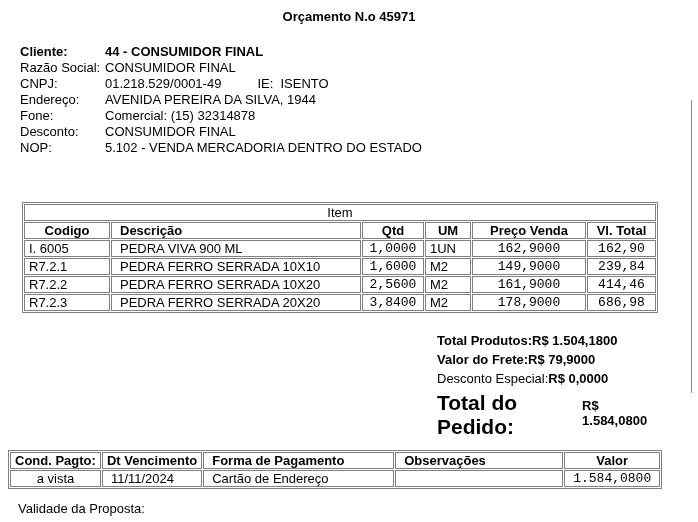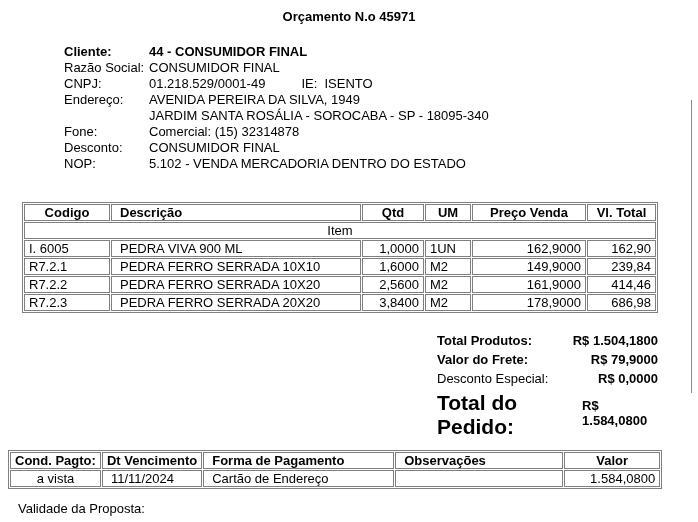--- a/index.html
+++ b/index.html
@@ -8,42 +8,42 @@
     position: relative; width: 698px; height: 522px; background: #ffffff;
     font-family: "Liberation Sans", sans-serif; font-size: 13px; color: #000;
     overflow: hidden;
   }
   .doc-title {
     position: absolute; top: 9px; left: 0; width: 100%;
     text-align: center; font-weight: 700; font-size: 13px;
   }
   
   .client { position: absolute; left: 20px; top: 44px; }
-  .client-row { display: flex; height: 16px; line-height: 16px; white-space: nowrap; margin-left: 44px; }
+  .client-row { display: flex; height: 16px; line-height: 16px; white-space: nowrap; }
   .client-row .f-label { flex: 0 0 85px; width: 85px; }
   .client-row.bold { font-weight: 700; }
   .f-extra { margin-left: 36px; white-space: pre; }
   
   table.doc-table {
     border-collapse: separate; border-spacing: 1px;
     border: 1px solid #808080; table-layout: fixed; background: #fff;
   }
   table.doc-table td, table.doc-table th {
     border: 1px solid #808080; font-size: 13px; font-weight: 400;
     height: 15px; line-height: 15px; padding: 0 4px;
     white-space: nowrap; overflow: hidden;
   }
   table.doc-table th, .caption-cell { font-weight: 700; }
   .items-table { position: absolute; left: 22px; top: 202px; }
   .pay-table   { position: absolute; left: 8px; top: 450px; }
-  .ac { text-align: center; } .al { text-align: left; } .ar { text-align: right; }
+  .ac { text-align: center; } .al { text-align: left; } .ar { text-align: center; font-family: Liberation Mono, monospace; }
   .pl8 { padding-left: 8px !important; }
   
   .totals { position: absolute; left: 437px; top: 333px; width: 221px; }
-  .t-row { display: flex; justify-content: space-between; align-items: baseline;
+  .t-row { display: flex; align-items: baseline;
            height: 19px; font-weight: 700; }
   .t-row.normal-label .t-label { font-weight: 400; }
   .t-row.grand { margin-top: 1px; }
   .t-row.grand .t-label { font-size: 21px; }
   .t-value { font-weight: 700; }
   
   .validity { position: absolute; left: 18px; top: 501px; }
   .vline { position: absolute; left: 691px; top: 100px; width: 1px; height: 293px;
            background: #8c8c8c; }
 </style>
@@ -63,25 +63,21 @@
       <span class="f-label">Razão Social:</span>
       <span class="f-value">CONSUMIDOR FINAL</span>
     </div>
     <div class="client-row">
       <span class="f-label">CNPJ:</span>
       <span class="f-value">01.218.529/0001-49</span>
       <span class="f-extra">IE:  ISENTO</span>
     </div>
     <div class="client-row">
       <span class="f-label">Endereço:</span>
-      <span class="f-value">AVENIDA PEREIRA DA SILVA, 1949</span>
-    </div>
-    <div class="client-row">
-      <span class="f-label"></span>
-      <span class="f-value">JARDIM SANTA ROSÁLIA - SOROCABA - SP - 18095-340</span>
+      <span class="f-value">AVENIDA PEREIRA DA SILVA, 1944</span>
     </div>
     <div class="client-row">
       <span class="f-label">Fone:</span>
       <span class="f-value">Comercial: (15) 32314878</span>
     </div>
     <div class="client-row">
       <span class="f-label">Desconto:</span>
       <span class="f-value">CONSUMIDOR FINAL</span>
     </div>
     <div class="client-row">
@@ -94,29 +90,29 @@
     <colgroup>
       <col style="width:86px">
         <col style="width:250px">
         <col style="width:62px">
       <col style="width:46px">
         <col style="width:114px">
         <col style="width:69px">
     </colgroup>
     <tbody>
       <tr>
+        <td class="ac caption-cell" colspan="6">Item</td>
+      </tr>
+      <tr>
         <th class="ac">Codigo</th>
         <th class="al pl8">Descrição</th>
         <th class="ac">Qtd</th>
         <th class="ac">UM</th>
         <th class="ac">Preço Venda</th>
         <th class="ac">Vl. Total</th>
-      </tr>
-      <tr>
-        <td class="ac caption-cell" colspan="6">Item</td>
       </tr>
       <tr>
         <td class="al">I. 6005</td>
         <td class="al pl8">PEDRA VIVA 900 ML</td>
         <td class="ar">1,0000</td>
         <td class="al">1UN</td>
         <td class="ar">162,9000</td>
         <td class="ar">162,90</td>
       </tr>
       <tr>

